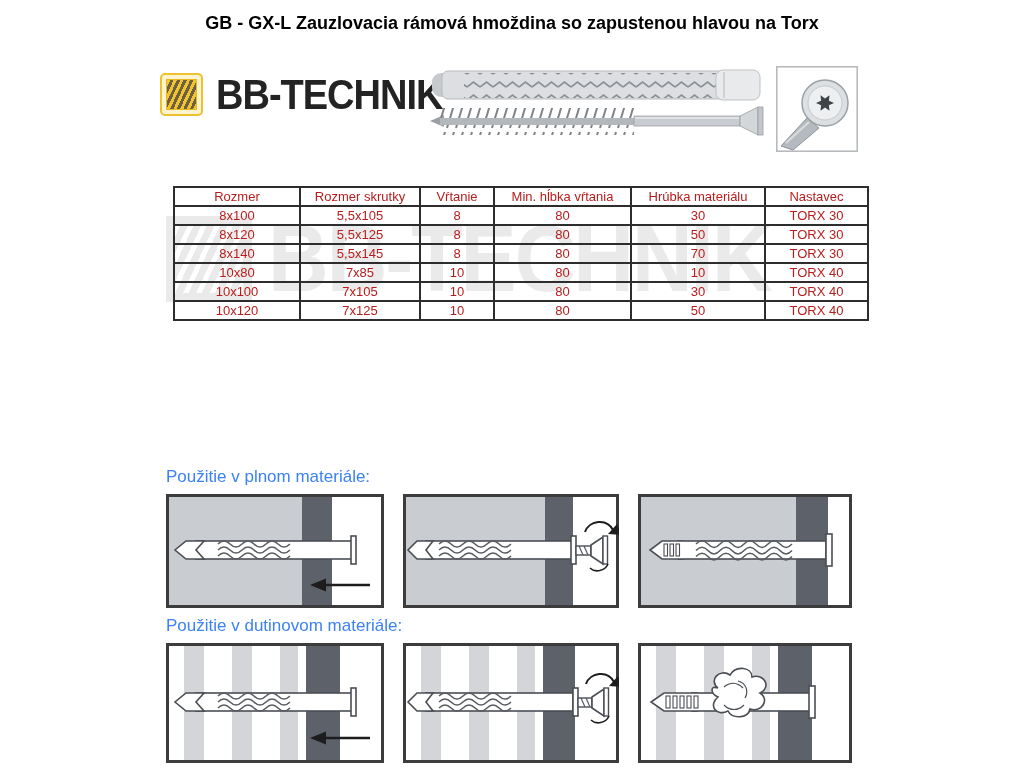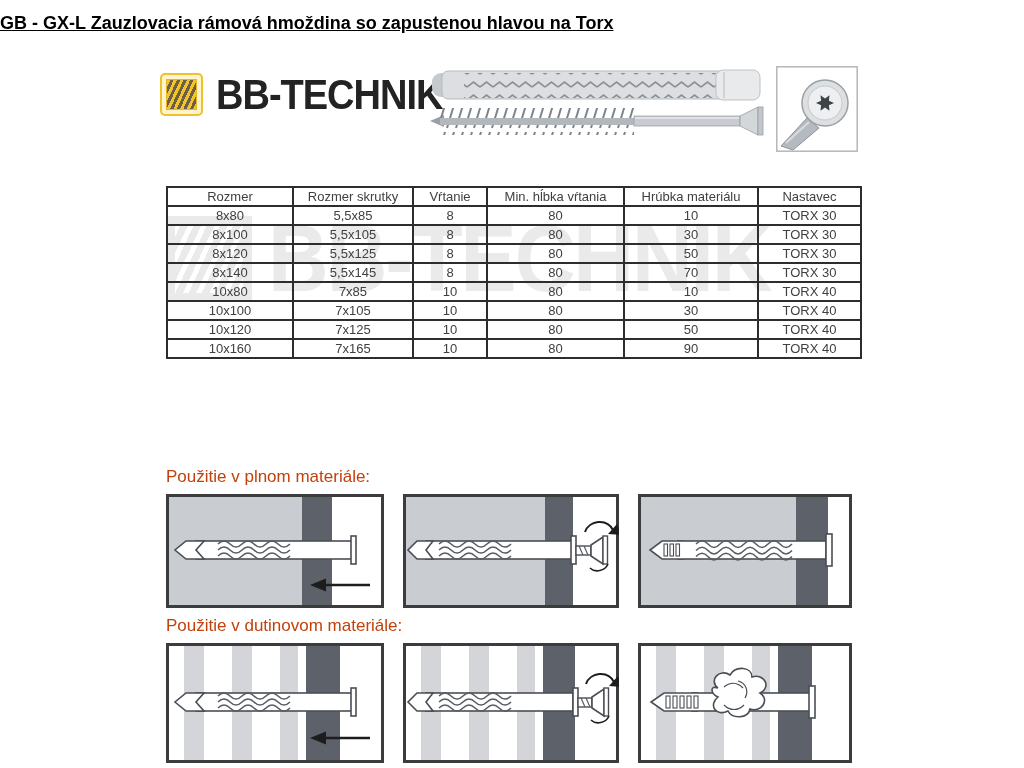--- a/index.html
+++ b/index.html
@@ -3,22 +3,22 @@
 <meta charset="utf-8">
 <style>
   html,body { margin:0; padding:0; }
   body {
     width:1024px; height:768px; position:relative; overflow:hidden;
     background:#ffffff; font-family:"Liberation Sans", sans-serif; color:#111;
   }
 
   
   .page-title {
-    position:absolute; top:13px; left:0; width:1024px; text-align:left;
-    font-size:18px; font-weight:bold; color:#000; letter-spacing:0;text-decoration:underline;
+    position:absolute; top:13px; left:0; width:1024px; text-align:center;
+    font-size:18px; font-weight:bold; color:#000; letter-spacing:0;
   }
 
   
   .logo { position:absolute; left:160px; top:73px; display:flex; align-items:center; gap:13px; }
   .logo-icon {
     width:43px; height:43px; box-sizing:border-box;
     border:2px solid #efc12c; border-radius:5px; background:#fdf3cf; position:relative;
   }
   .logo-icon::before {
     content:""; position:absolute; inset:4px;
@@ -46,30 +46,30 @@
     border:9px solid #eaeaea;
     background:repeating-linear-gradient(115deg,transparent 0 5px,#eaeaea 5px 12px);
   }
   .wm-text {
     font-size:84px; font-weight:800; letter-spacing:-2px; white-space:nowrap;
     transform:scaleY(1.12); transform-origin:left center; line-height:1;
   }
 
   
   table.spec {
-    position:absolute; left:166px; top:186px; width:694px; z-index:1;
-    border-collapse:collapse; font-size:13px; color:#404040; table-layout:fixed;
+    position:absolute; left:173px; top:186px; width:694px; z-index:1;
+    border-collapse:collapse; font-size:13px; color:#b91c1c; table-layout:fixed;
   }
   table.spec th, table.spec td {
     border:2px solid #2d2d2d; text-align:center; vertical-align:middle;
     height:17px; padding:0; line-height:1.05; font-weight:normal; background:transparent;
   }
 
   
-  .sec-label { position:absolute; left:166px; font-size:17px; color:#c2410c; }
+  .sec-label { position:absolute; left:166px; font-size:17px; color:#3b82f6; }
   #sec-solid  { top:467px; }
   #sec-hollow { top:616px; }
 
   .diagrams { position:absolute; display:flex; gap:19px; }
   #diagrams-solid  { left:166px; top:494px; }
   #diagrams-hollow { left:166px; top:643px; }
   svg.diagram { display:block; }
 </style>
 </head>
 <body>
@@ -137,28 +137,20 @@
         <th>Rozmer</th>
         <th>Rozmer skrutky</th>
         <th>Vŕtanie</th>
         <th>Min. hĺbka vŕtania</th>
         <th>Hrúbka materiálu</th>
         <th>Nastavec</th>
       </tr>
     </thead>
   <tbody>
       <tr>
-        <td>8x80</td>
-        <td>5,5x85</td>
-        <td>8</td>
-        <td>80</td>
-        <td>10</td>
-        <td>TORX 30</td>
-      </tr>
-      <tr>
         <td>8x100</td>
         <td>5,5x105</td>
         <td>8</td>
         <td>80</td>
         <td>30</td>
         <td>TORX 30</td>
       </tr>
       <tr>
         <td>8x120</td>
         <td>5,5x125</td>
@@ -190,28 +182,20 @@
         <td>80</td>
         <td>30</td>
         <td>TORX 40</td>
       </tr>
       <tr>
         <td>10x120</td>
         <td>7x125</td>
         <td>10</td>
         <td>80</td>
         <td>50</td>
-        <td>TORX 40</td>
-      </tr>
-      <tr>
-        <td>10x160</td>
-        <td>7x165</td>
-        <td>10</td>
-        <td>80</td>
-        <td>90</td>
         <td>TORX 40</td>
       </tr>
     </tbody>
 </table>
 
 <div class="sec-label" id="sec-solid">Použitie v plnom materiále:</div>
 
 <div class="diagrams" id="diagrams-solid">
 
   <svg class="diagram" width="218" height="114" viewBox="0 0 218 114">

